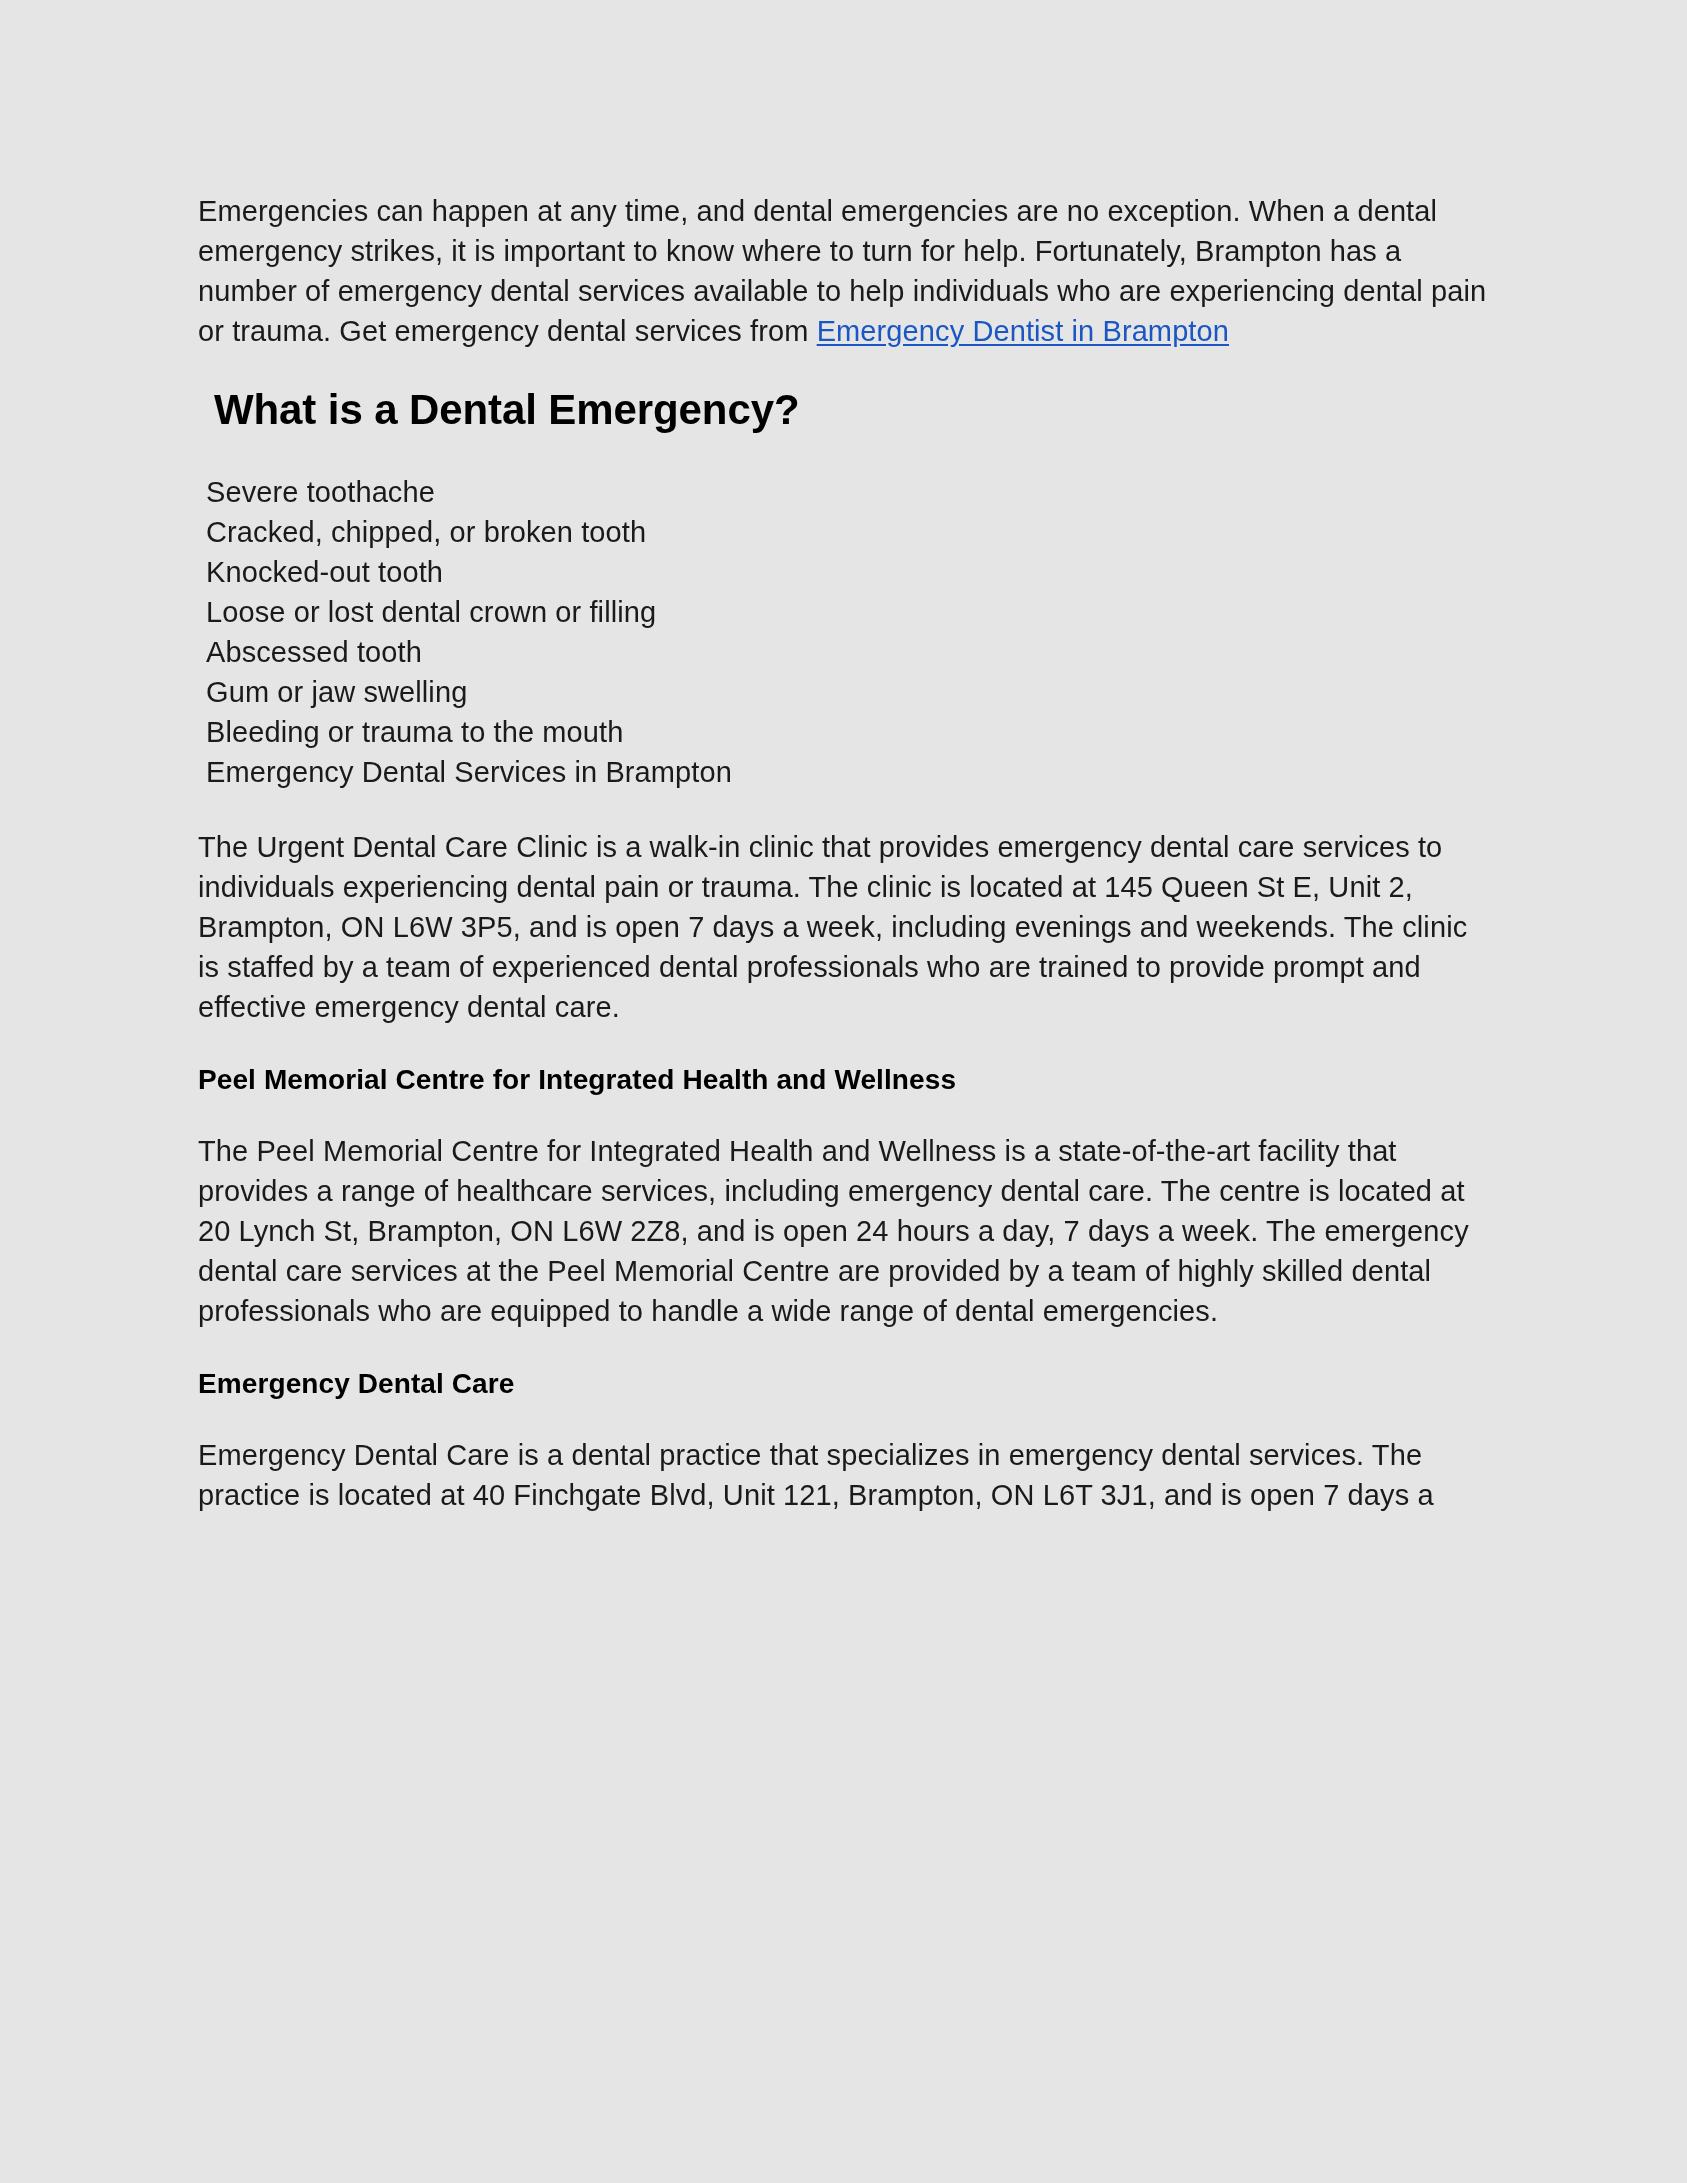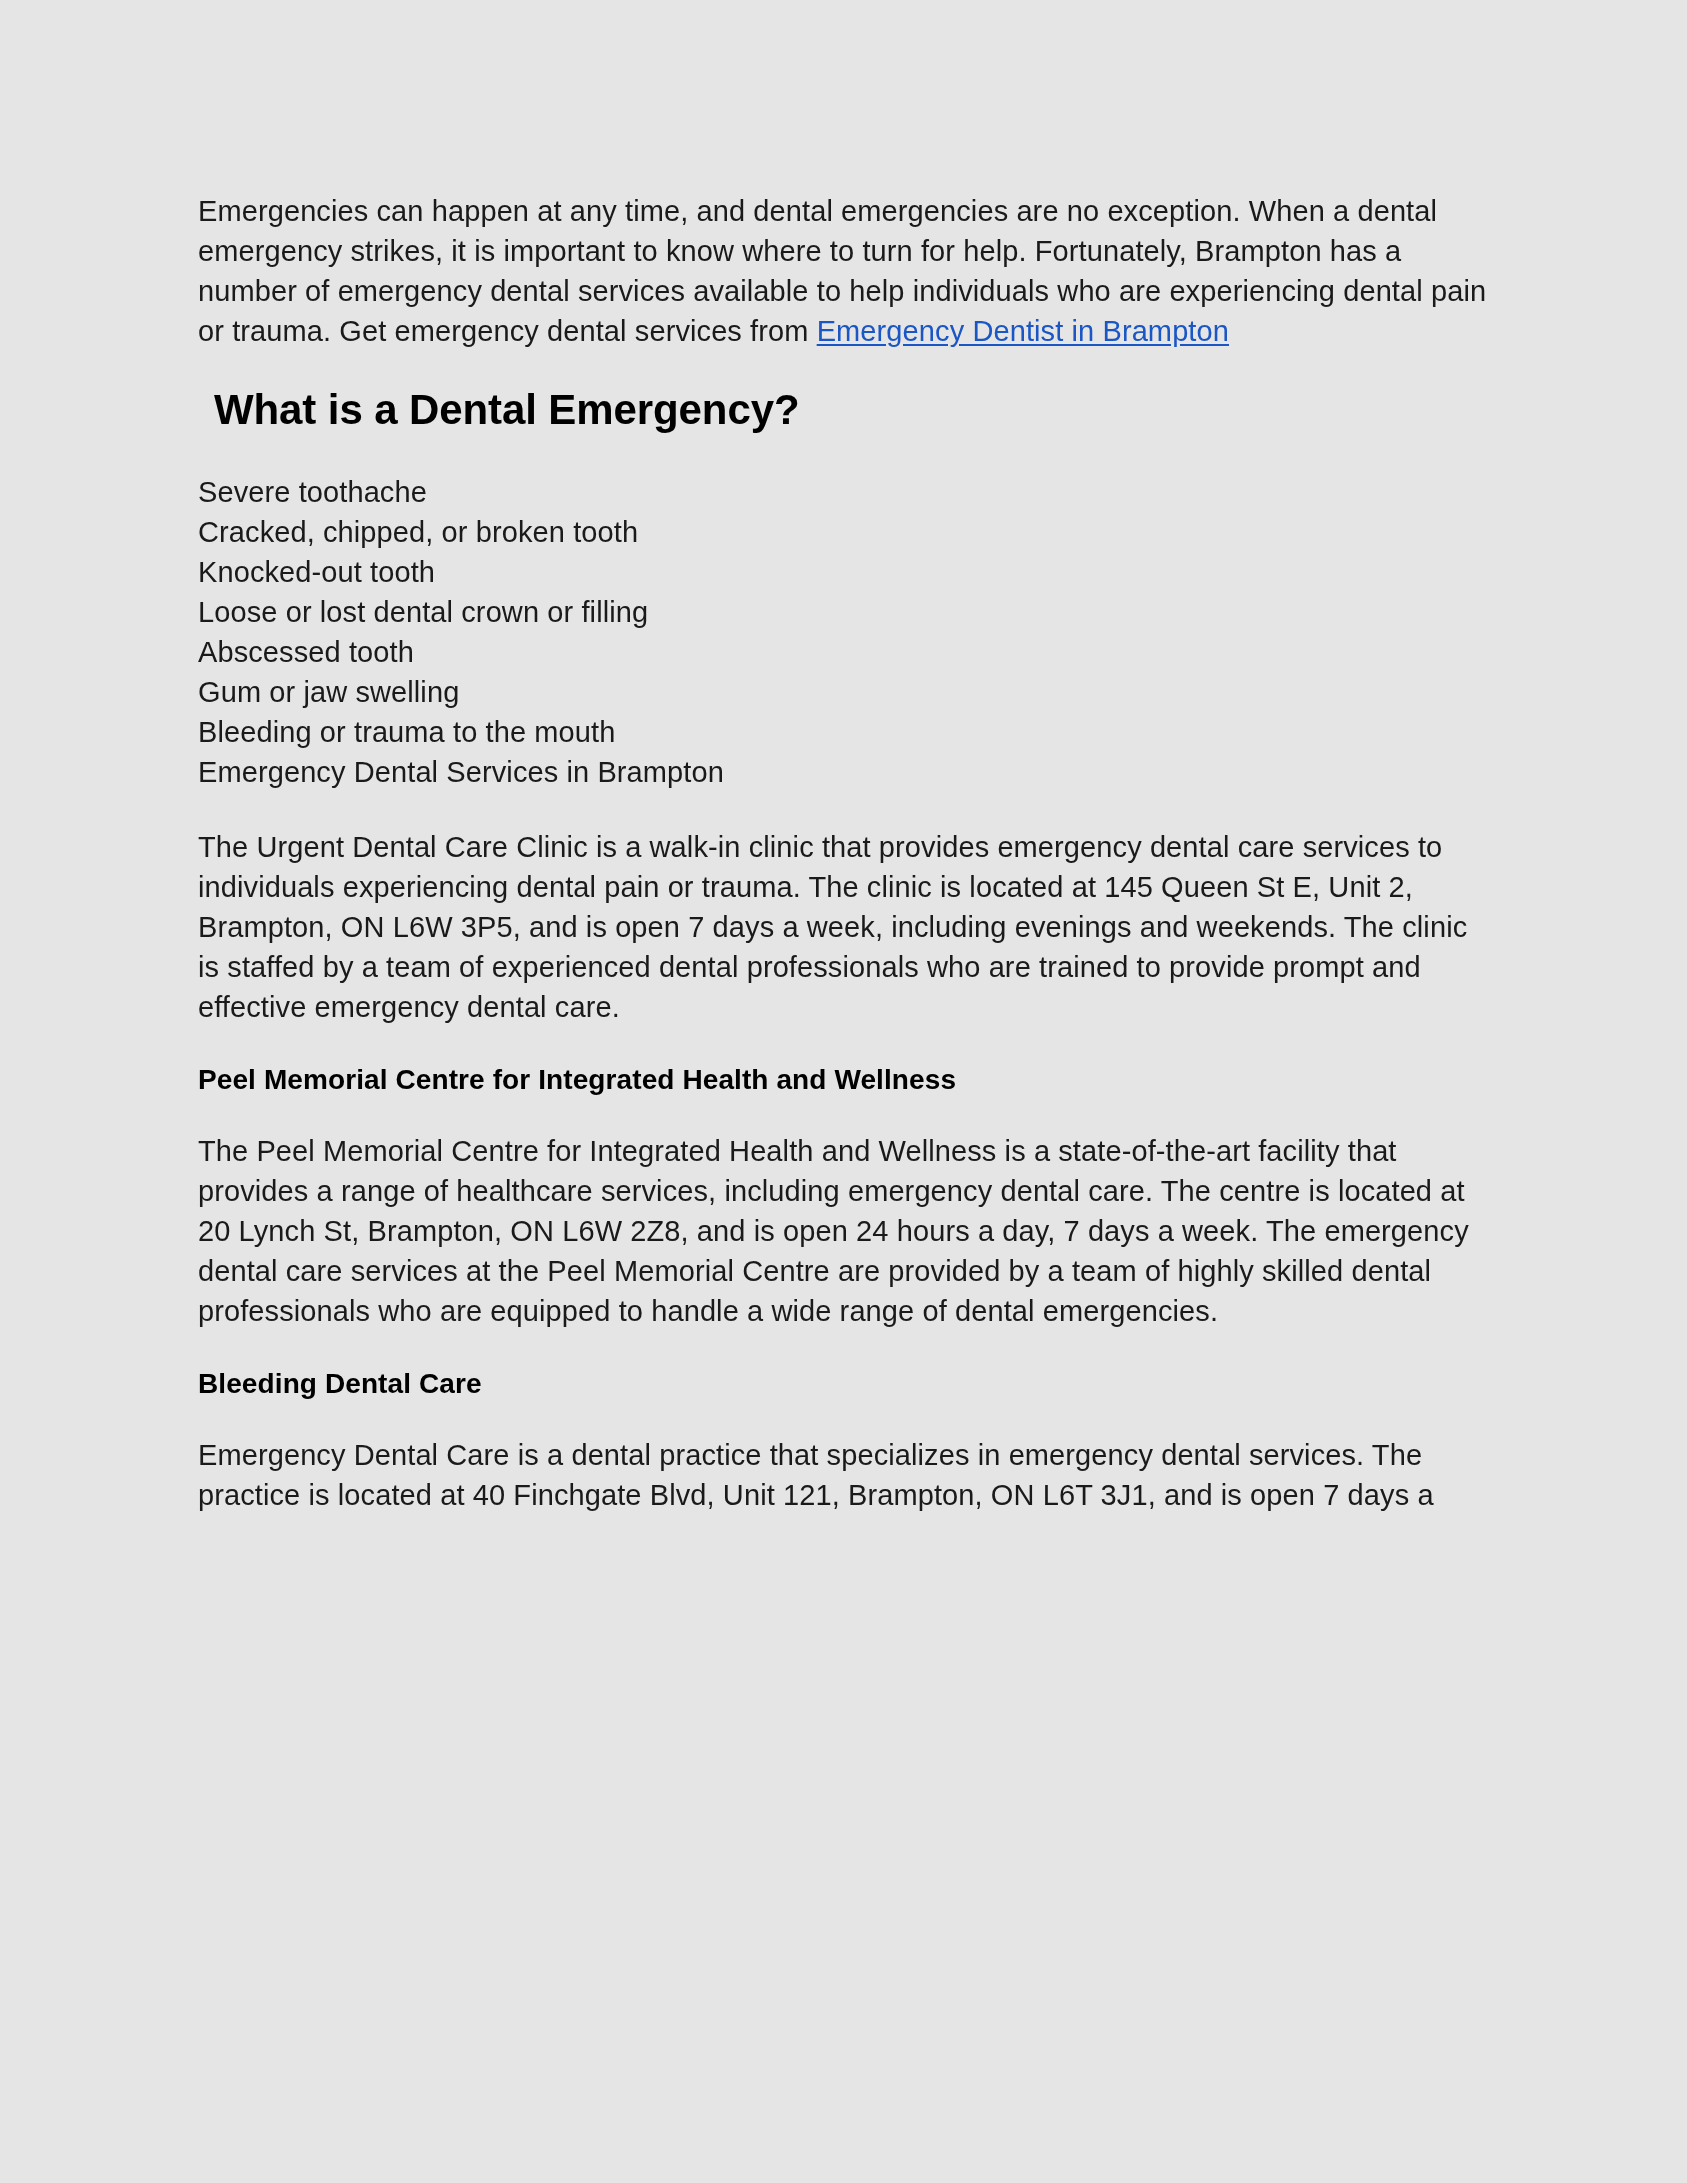--- a/index.html
+++ b/index.html
@@ -41,20 +41,21 @@
     text-align: left;
   }
 
   p.body-text {
     margin-bottom: 35px;
   }
 
   p.list-block {
     margin-bottom: 35px;
     white-space: pre-line;
+    margin-left: 8px;
   }
 
   h1.section-title {
     margin: 16px;
     margin-top: 29px;
     margin-bottom: 38px;
     font-size: 42px;
     line-height: 48px;
     font-weight: bold;
     color: #000000;
@@ -99,19 +100,19 @@
 Emergency Dental Services in Brampton</p>
 
 
 
     <p class="body-text">The Urgent Dental Care Clinic is a walk-in clinic that provides emergency dental care services to individuals experiencing dental pain or trauma. The clinic is located at 145 Queen St E, Unit 2, Brampton, ON L6W 3P5, and is open 7 days a week, including evenings and weekends. The clinic is staffed by a team of experienced dental professionals who are trained to provide prompt and effective emergency dental care.</p>
 
     <h2 class="sub-title">Peel Memorial Centre for Integrated Health and Wellness</h2>
 
     <p class="body-text">The Peel Memorial Centre for Integrated Health and Wellness is a state-of-the-art facility that provides a range of healthcare services, including emergency dental care. The centre is located at 20 Lynch St, Brampton, ON L6W 2Z8, and is open 24 hours a day, 7 days a week. The emergency dental care services at the Peel Memorial Centre are provided by a team of highly skilled dental professionals who are equipped to handle a wide range of dental emergencies.</p>
 
-    <h2 class="sub-title">Bleeding Dental Care</h2>
+    <h2 class="sub-title">Emergency Dental Care</h2>
 
     <p class="body-text">Emergency Dental Care is a dental practice that specializes in emergency dental services. The practice is located at 40 Finchgate Blvd, Unit 121, Brampton, ON L6T 3J1, and is open 7 days a</p>
 
   </div>
 </div>
 
 
 </body></html>

